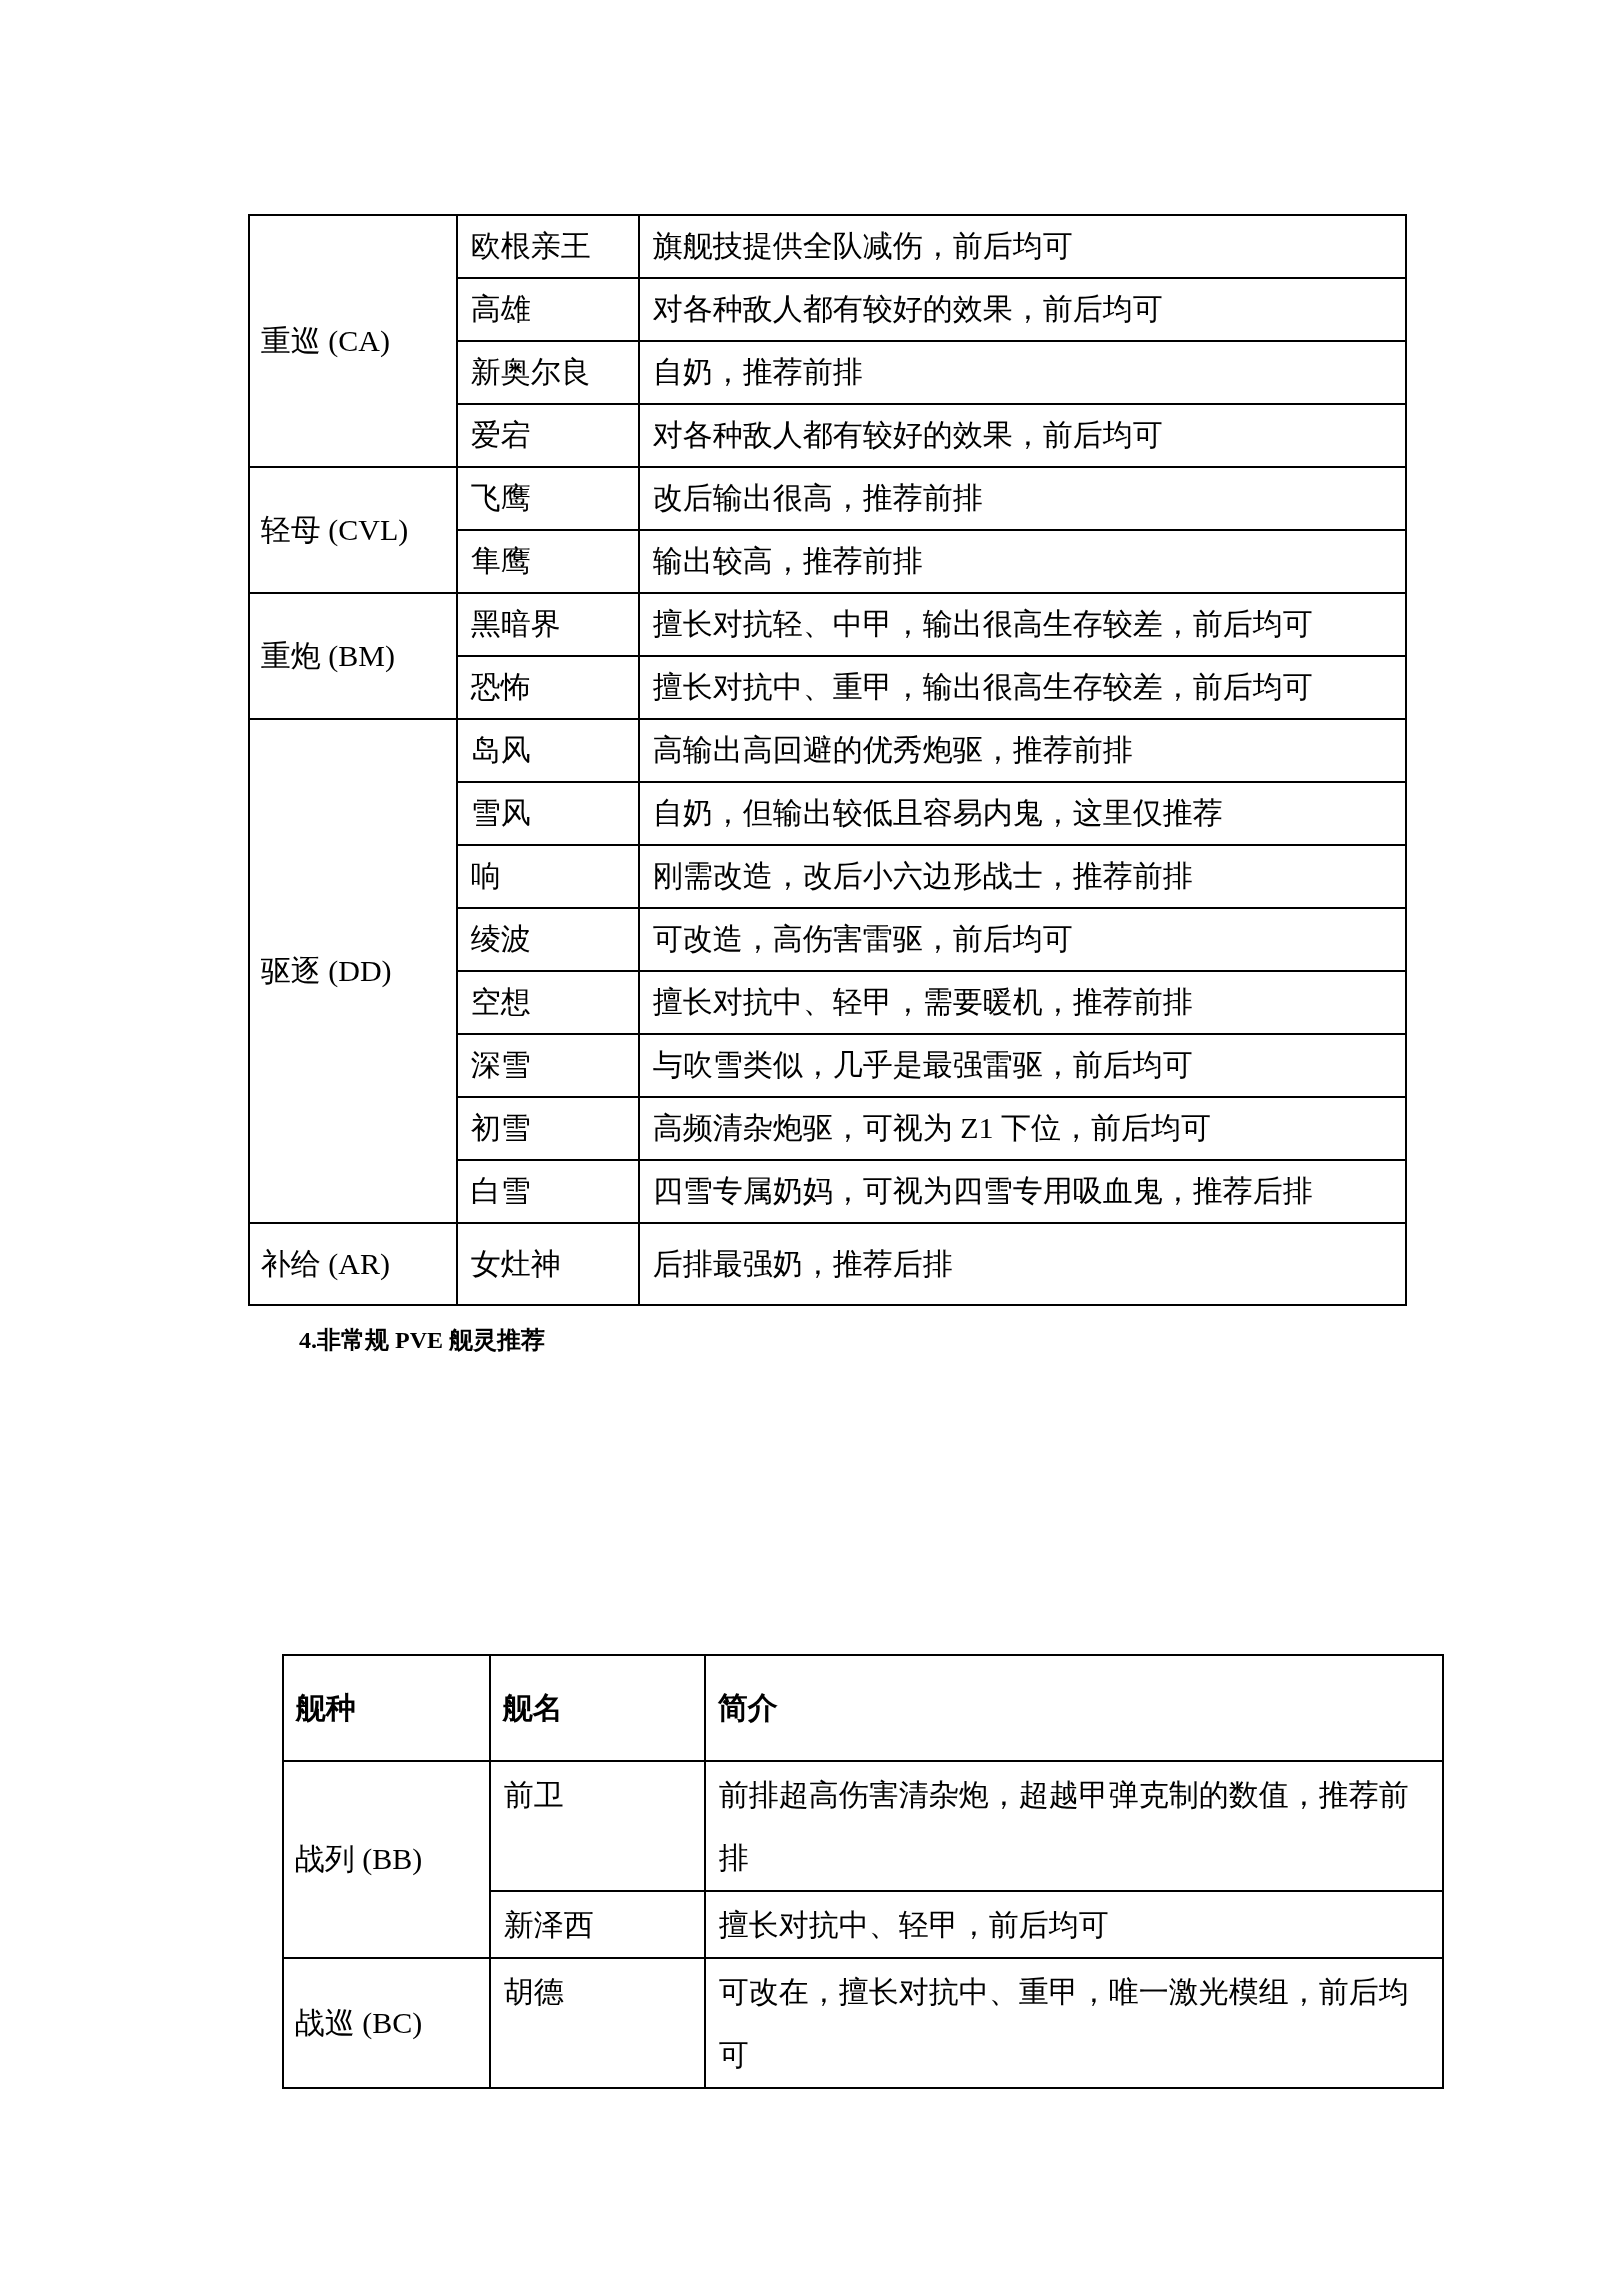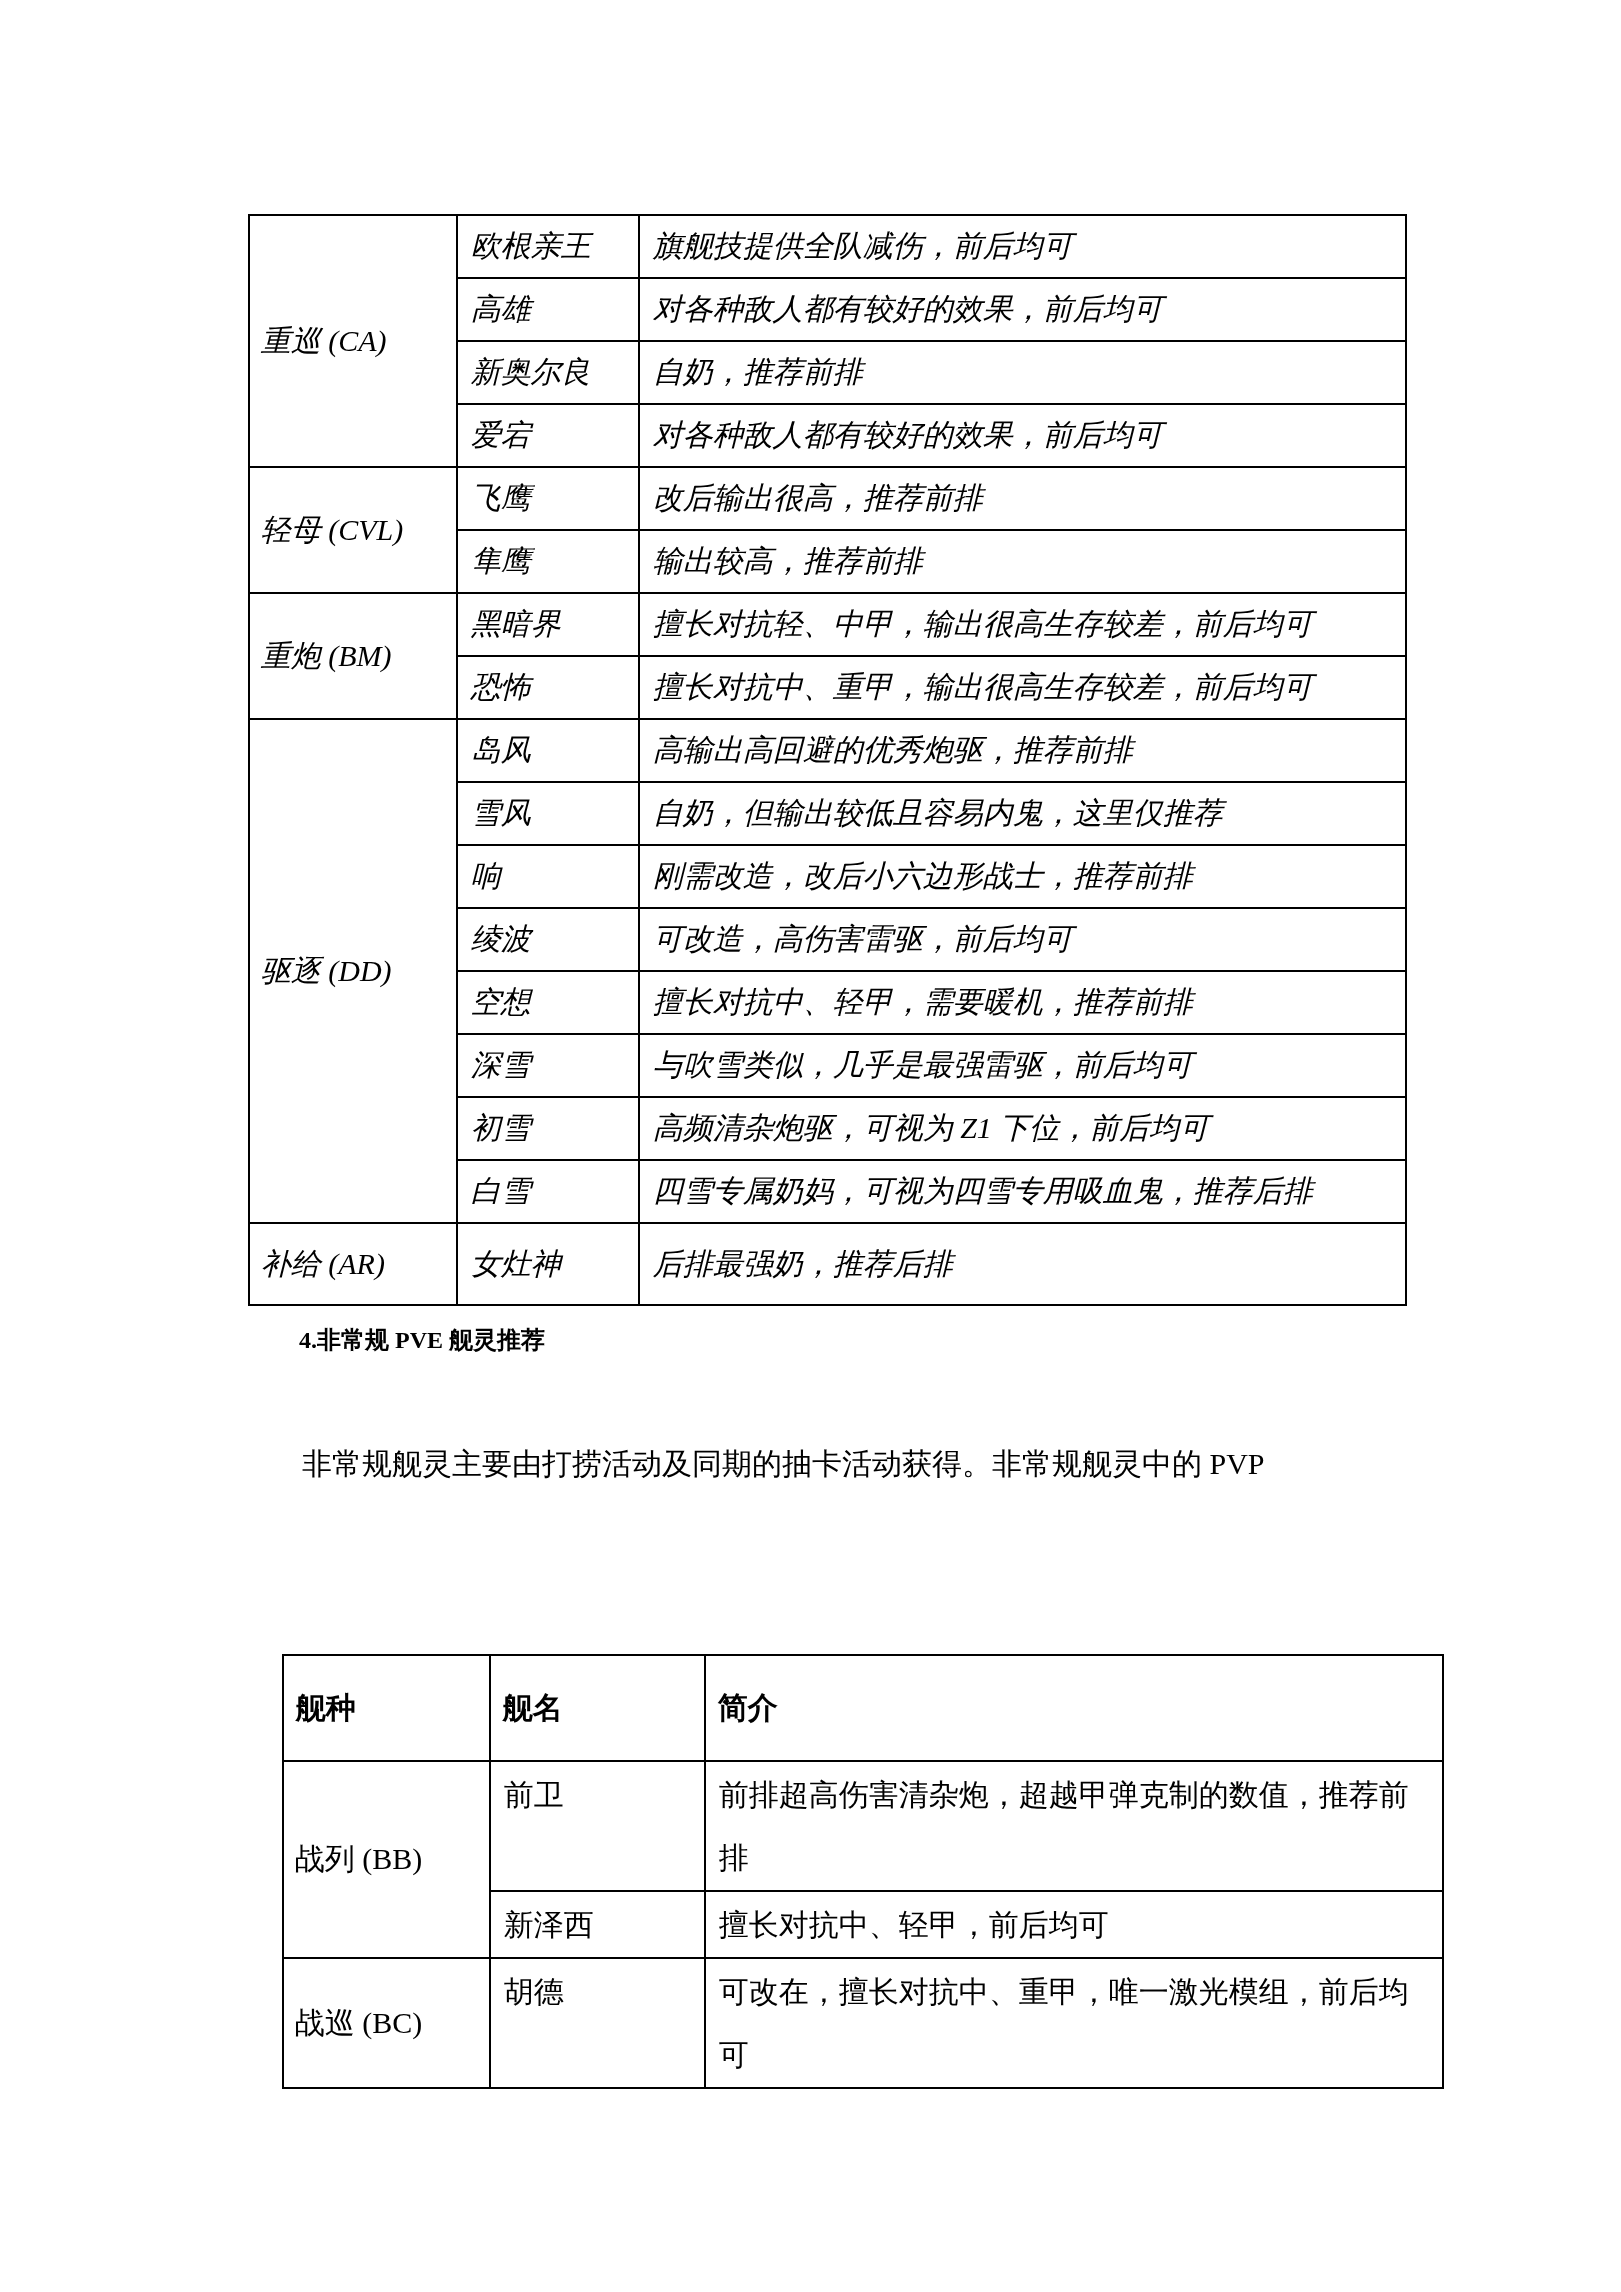--- a/index.html
+++ b/index.html
@@ -24,21 +24,21 @@
   }
   table.shiptable td {
     border: 2px solid #000000;
     font-size: 30px;
     color: #000000;
     overflow: hidden;
     box-sizing: border-box;
   }
   
   .t1 { left: 248px; top: 214px; width: 1158px; }
-  .t1 td { height: 63px; vertical-align: middle; font-style: italic; }
+  .t1 td { height: 63px; vertical-align: middle; }
   .t1 tr.ar td { height: 82px; }
   .t1 td.cat  { padding-left: 10.8px; border-radius: 25px; }
   .t1 td.name { padding-left: 12.7px; }
   .t1 td.desc { padding-left: 12.7px; }
   
   .heading {
     position: absolute;
     left: 299px;
     top: 1314px;
     margin: 0;
@@ -157,21 +157,20 @@
       <tr class="ar">
         <td class="cat">补给 (AR)</td>
         <td class="name">女灶神</td>
         <td class="desc">后排最强奶，推荐后排</td>
       </tr>
     </tbody>
   </table>
 
   <h2 class="heading">4.非常规 PVE 舰灵推荐</h2>
 
-  <p class="para line1">非常规舰灵主要由打捞活动及同期的抽卡活动获得。非常规舰灵中的 PVP</p>
 
   <table class="shiptable t2">
     <colgroup>
       <col style="width:207px">
       <col style="width:215px">
       <col style="width:738px">
     </colgroup>
     <tbody>
       <tr class="h108">
         <td class="hdr">舰种</td>

